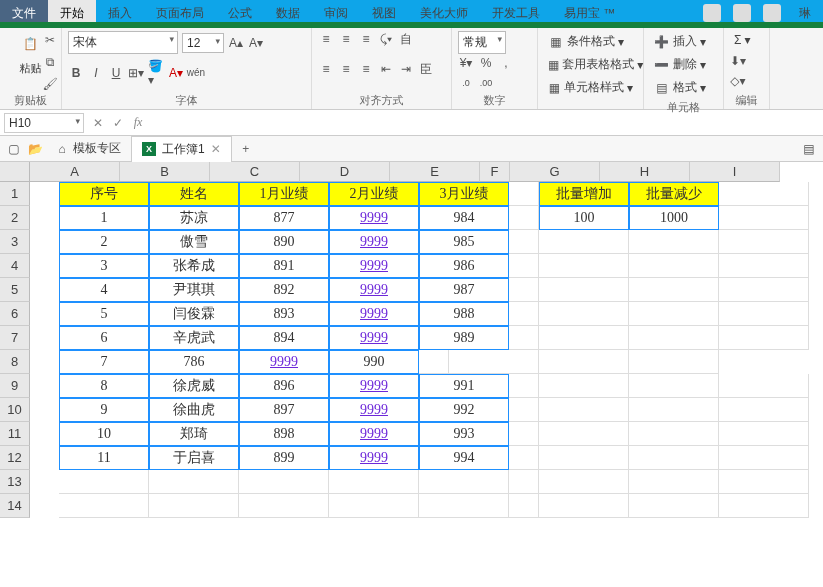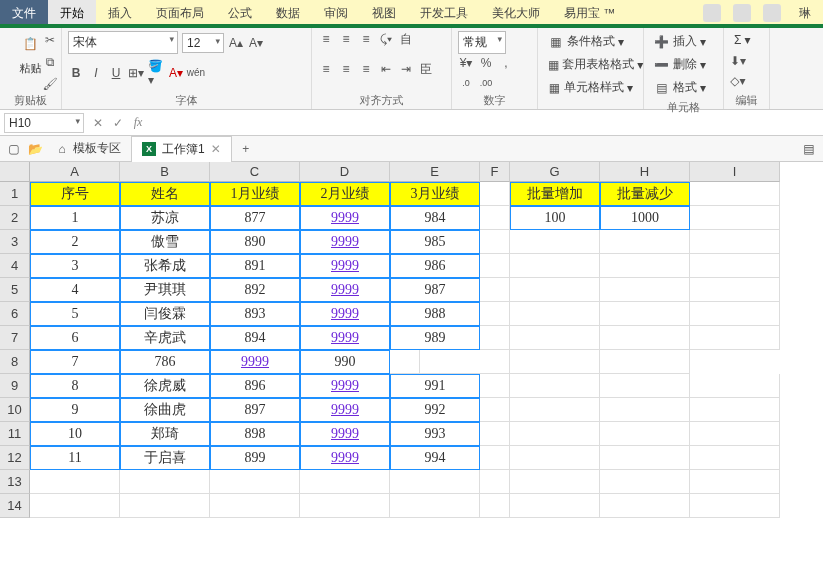--- a/index.html
+++ b/index.html
@@ -1,18 +1,18 @@
 <!DOCTYPE html>
 <html><head>
 <meta charset="utf-8">
 <style>
 * { box-sizing: border-box; margin: 0; padding: 0; font-family: "Microsoft YaHei", SimSun, Arial, sans-serif; }
 body { background: #fff; font-size: 12px; color: #333; overflow: hidden; width: 823px; height: 587px; }
 
-.menubar { display: flex; background: #fef9c3; border-bottom: 4px solid #15803d; height: 28px; }
+.menubar { display: flex; background: #0ea5e9; border-bottom: 6px solid #15803d; height: 28px; }
 .menubar .tab { padding: 5px 12px; cursor: pointer; color: #444; }
 .menubar .tab.file { background: #4a6583; color: #fff; }
 .menubar .tab.active { background: #e8e8e8; color: #000; }
 .menubar .spacer { flex: 1; }
 .menubar .wiz { width: 18px; height: 18px; margin: 4px 6px; background: #ddd; border-radius: 3px; }
 
 .ribbon { display: flex; background: #f5f5f5; height: 82px; border-bottom: 1px solid #ccc; }
 .grp { border-right: 1px solid #ddd; padding: 3px 6px 1px 6px; display: flex; flex-direction: column; justify-content: space-between; }
 .grp .label { text-align: center; font-size: 11px; color: #666; padding-top: 2px; }
 .grp .tools { display: flex; align-items: center; gap: 4px; flex-wrap: wrap; }
@@ -34,43 +34,43 @@
 .tabbar .close { color: #999; }
 .tabbar .plus { width: 16px; text-align: center; color: #666; }
 .excel-ico { width: 14px; height: 14px; background: #107c41; color: #fff; font-size: 9px; display: inline-flex; align-items: center; justify-content: center; font-weight: bold; }
 
 .sheet-area { display: flex; height: calc(100% - 28px - 82px - 26px - 26px); }
 .corner { width: 30px; height: 20px; background: #e8e8e8; border-right: 1px solid #bbb; border-bottom: 1px solid #bbb; }
 .colhdrs { display: flex; }
 .colhdr { height: 20px; background: #e8e8e8; border-right: 1px solid #ccc; border-bottom: 1px solid #bbb; text-align: center; font-size: 13px; color: #444; line-height: 20px; }
 .rowhdrs { display: flex; flex-direction: column; }
 .rowhdr { width: 30px; height: 24px; background: #e8e8e8; border-right: 1px solid #bbb; border-bottom: 1px solid #ccc; text-align: center; font-size: 13px; color: #444; line-height: 24px; }
-.grid-body { flex: 1; }
+.grid-body { flex: 1; padding-left: 29px; }
 .g-row { display: flex; }
 .cell { height: 24px; border-right: 1px solid #ddd; border-bottom: 1px solid #ddd; text-align: center; line-height: 22px; font-size: 14px; font-family: SimSun, serif; }
 .blue-border { border: 1.5px solid #1e90ff; }
 .yellow { background: #ffff00; }
 .red { color: #6d28d9; text-decoration: underline; }
 .wA{width:90px}.wB{width:90px}.wC{width:90px}.wD{width:90px}.wE{width:90px}.wF{width:30px}.wG{width:90px}.wH{width:90px}.wI{width:90px}
 </style>
 </head>
 <body>
 
 <div class="menubar">
   <div class="tab file">文件</div>
   <div id="menutabs" style="display:flex">
       <div class="tab active">开始</div>
       <div class="tab">插入</div>
       <div class="tab">页面布局</div>
       <div class="tab">公式</div>
       <div class="tab">数据</div>
       <div class="tab">审阅</div>
       <div class="tab">视图</div>
+      <div class="tab">美化大师</div>
       <div class="tab">开发工具</div>
-      <div class="tab">美化大师</div>
       <div class="tab">易用宝 ™</div>
     </div>
   <div class="spacer"></div>
   <div class="wiz"></div>
   <div class="wiz"></div>
   <div class="wiz"></div>
   <div class="tab">琳</div>
 </div>
 
 <div class="ribbon">

